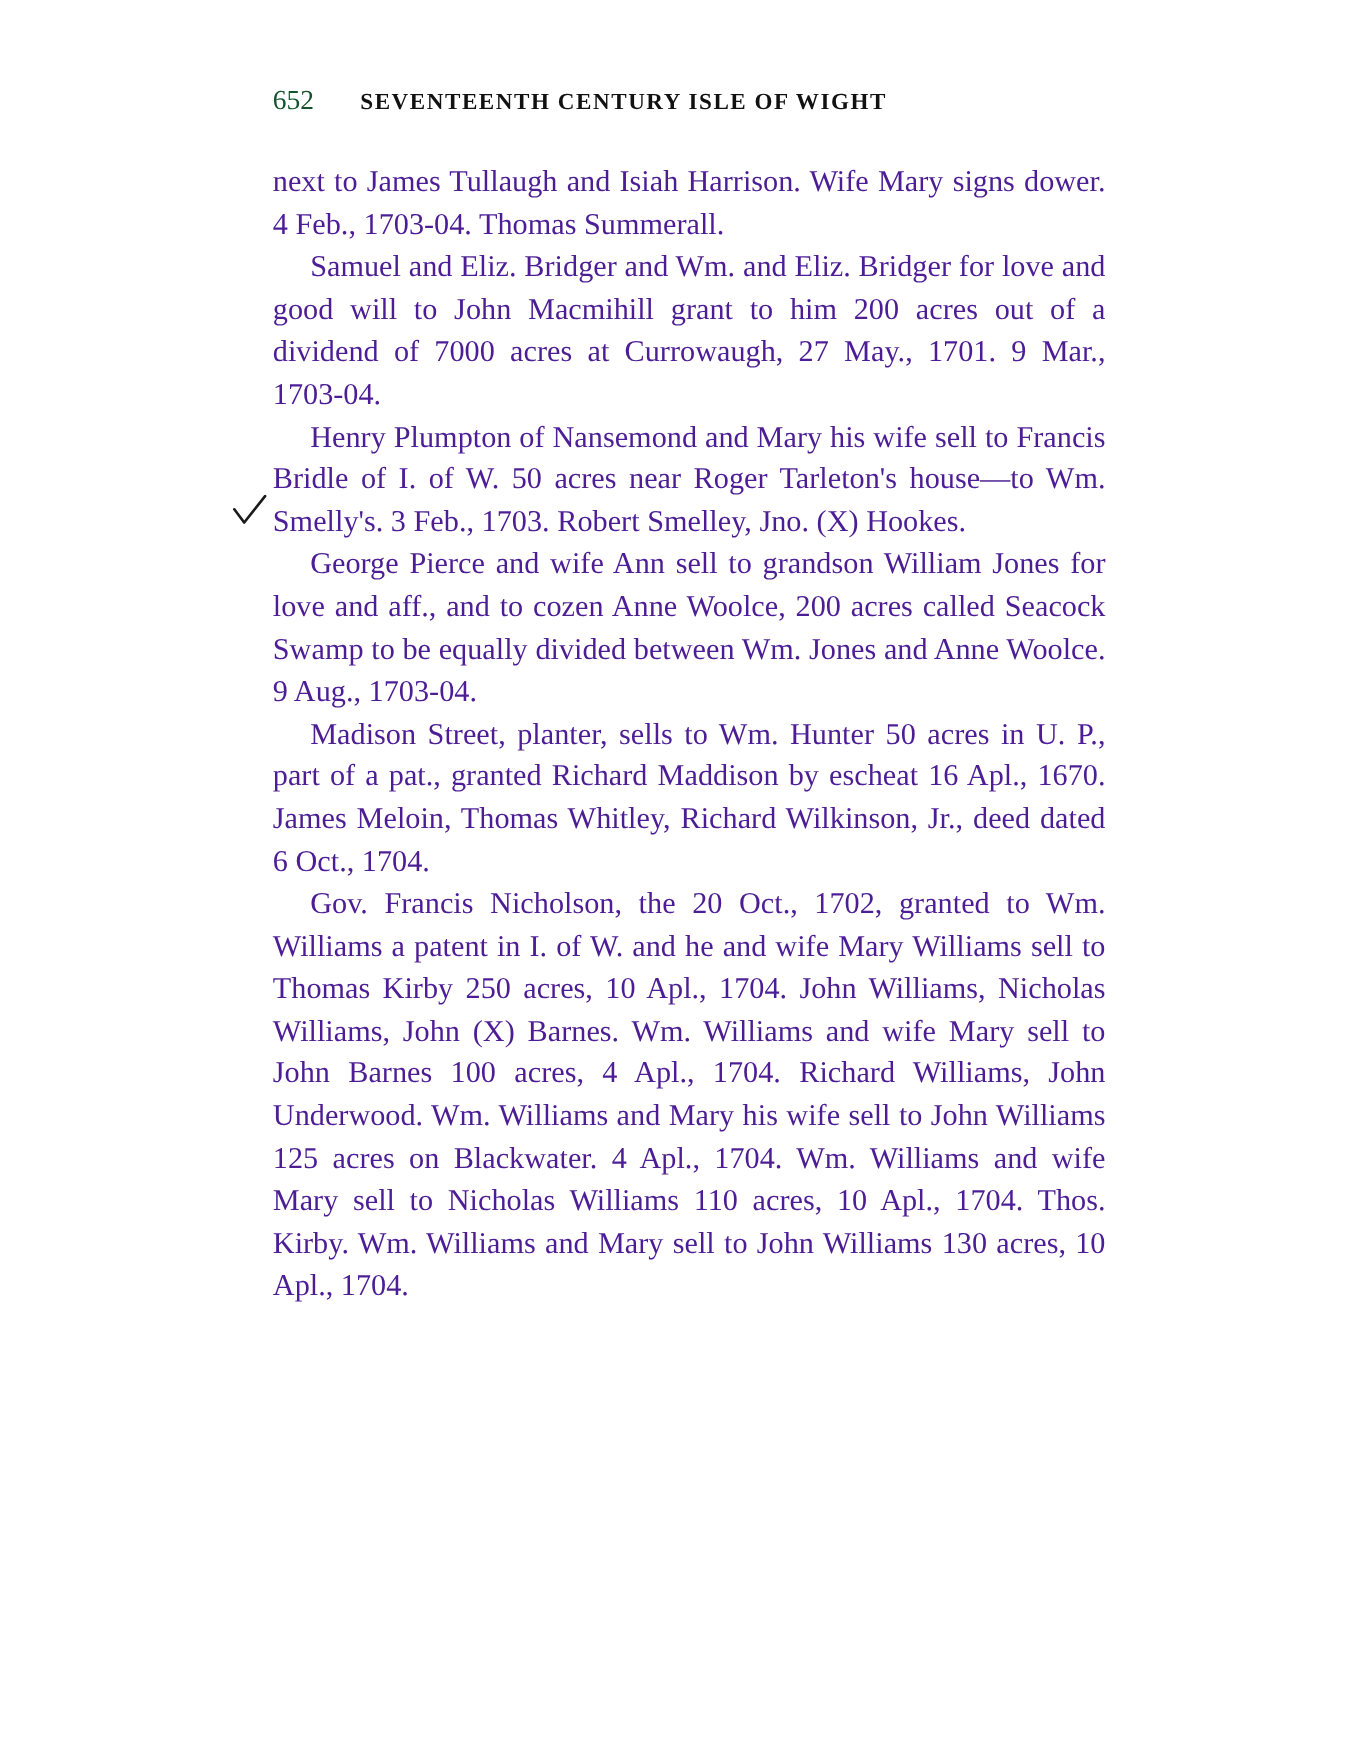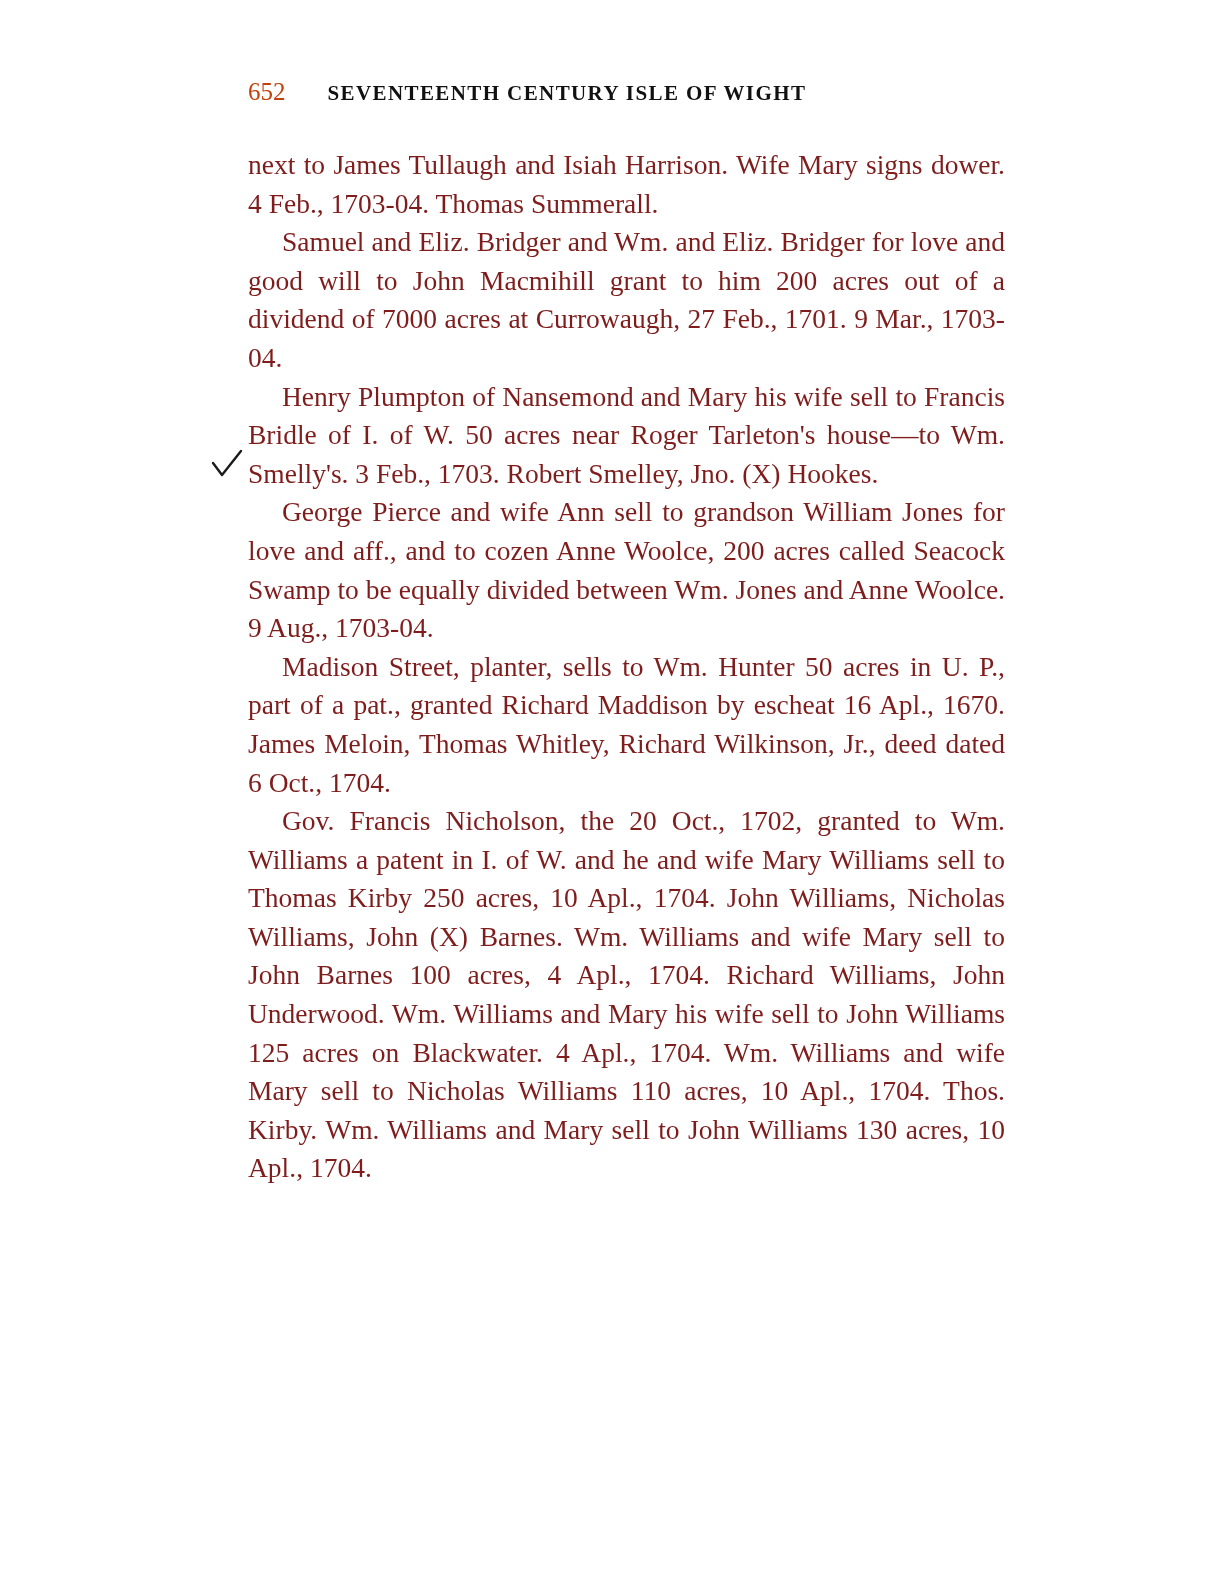--- a/index.html
+++ b/index.html
@@ -28,21 +28,21 @@
     top: 78px;
     width: 760px;
     height: 34px;
     display: flex;
     align-items: baseline;
   }
   .folio {
     font-size: 25px;
     font-family: "Liberation Serif", serif;
     letter-spacing: 0px;
-    color: #c2410c;
+    color: #14532d;
   }
   .running-head {
     margin-left: 42px;
     font-size: 21px;
     font-weight: bold;
     letter-spacing: 1.4px;
     color: #111111;
     font-family: "Liberation Serif", serif;
   }
   .body-col {
@@ -51,21 +51,21 @@
     top: 146px;
     width: 757px;
   }
   p.para {
     margin: 0 0 0 0;
     text-align: justify;
     text-justify: inter-word;
     font-size: 27.5px;
     line-height: 38.6px;
     text-indent: 34px;
-    color: #7f1d1d;
+    color: #4c1d95;
     -webkit-hyphens: none;
     hyphens: none;
   }
   p.para.first {
     text-indent: 0;
   }
   .checkmark {
     position: absolute;
     left: 210px;
     top: 448px;
@@ -88,20 +88,20 @@
   </div>
 
   <div class="checkmark">
     <svg width="34" height="34" viewBox="0 0 34 34">
       <path d="M3 15 L12 27 L31 3" fill="none" stroke="#1b1b1b" stroke-width="2.4" stroke-linecap="round" stroke-linejoin="round"></path>
     </svg>
   </div>
 
   <div class="body-col">
     <p class="para first">next to James Tullaugh and Isiah Harrison. Wife Mary signs dower. 4 Feb., 1703-04. Thomas Summerall.</p>
-    <p class="para">Samuel and Eliz. Bridger and Wm. and Eliz. Bridger for love and good will to John Macmihill grant to him 200 acres out of a dividend of 7000 acres at Currowaugh, 27 Feb., 1701. 9 Mar., 1703-04.</p>
+    <p class="para">Samuel and Eliz. Bridger and Wm. and Eliz. Bridger for love and good will to John Macmihill grant to him 200 acres out of a dividend of 7000 acres at Currowaugh, 27 May., 1701. 9 Mar., 1703-04.</p>
     <p class="para">Henry Plumpton of Nansemond and Mary his wife sell to Francis Bridle of I. of W. 50 acres near Roger Tarleton's house—to Wm. Smelly's. 3 Feb., 1703. Robert Smelley, Jno. (X) Hookes.</p>
     <p class="para">George Pierce and wife Ann sell to grandson William Jones for love and aff., and to cozen Anne Woolce, 200 acres called Seacock Swamp to be equally divided between Wm. Jones and Anne Woolce. 9 Aug., 1703-04.</p>
     <p class="para">Madison Street, planter, sells to Wm. Hunter 50 acres in U. P., part of a pat., granted Richard Maddison by escheat 16 Apl., 1670. James Meloin, Thomas Whitley, Richard Wilkinson, Jr., deed dated 6 Oct., 1704.</p>
     <p class="para">Gov. Francis Nicholson, the 20 Oct., 1702, granted to Wm. Williams a patent in I. of W. and he and wife Mary Williams sell to Thomas Kirby 250 acres, 10 Apl., 1704. John Williams, Nicholas Williams, John (X) Barnes. Wm. Williams and wife Mary sell to John Barnes 100 acres, 4 Apl., 1704. Richard Williams, John Underwood. Wm. Williams and Mary his wife sell to John Williams 125 acres on Blackwater. 4 Apl., 1704. Wm. Williams and wife Mary sell to Nicholas Williams 110 acres, 10 Apl., 1704. Thos. Kirby. Wm. Williams and Mary sell to John Williams 130 acres, 10 Apl., 1704.</p>
   </div>
 
 </div>
 
 </body></html>

